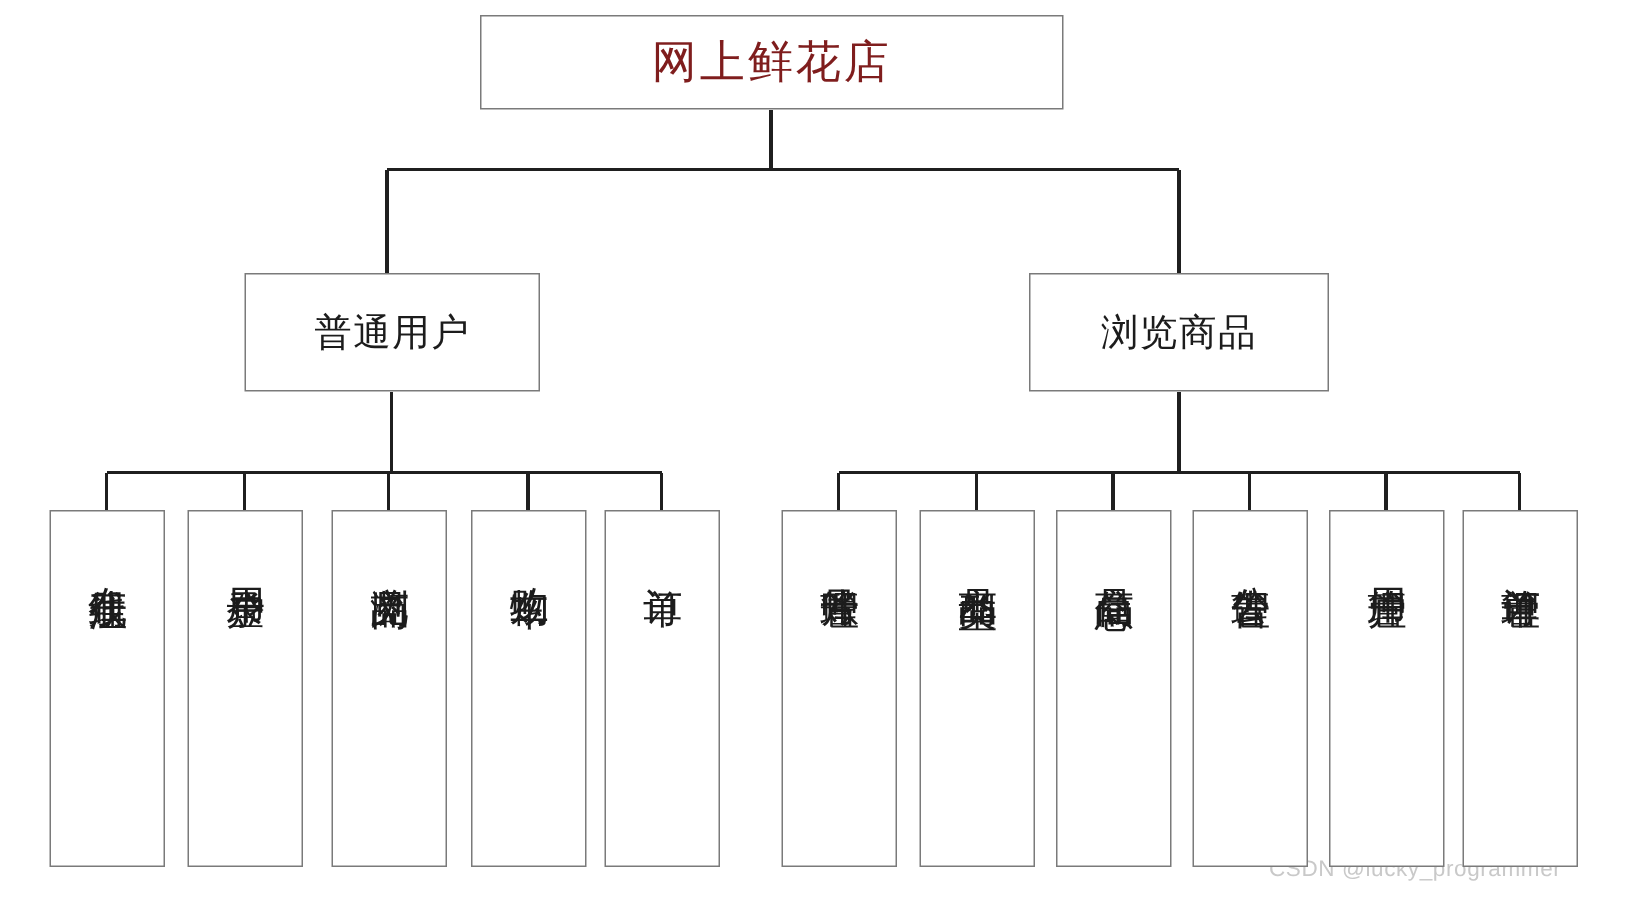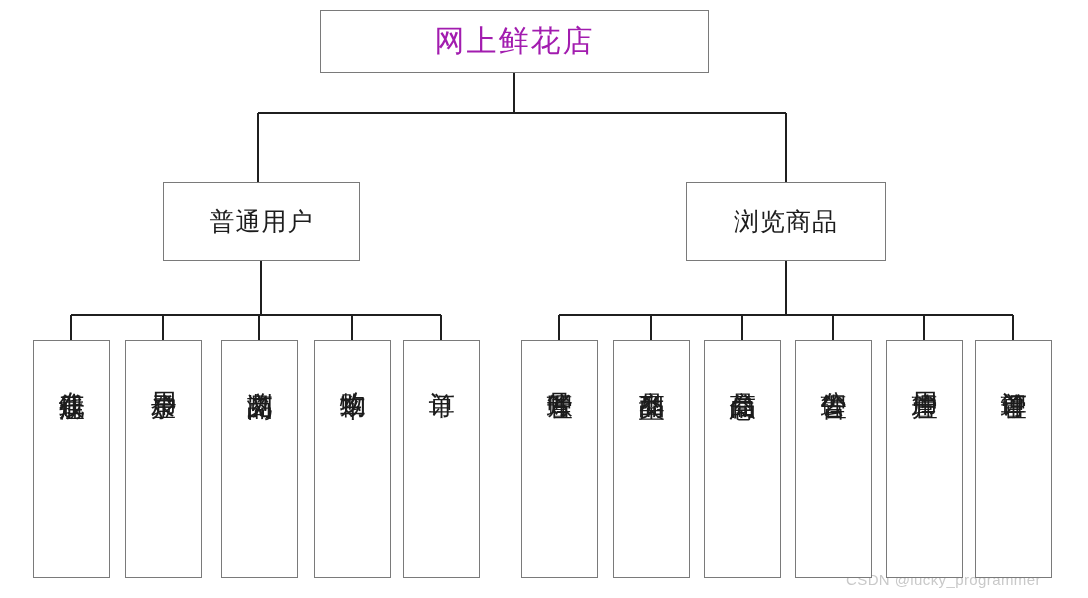--- a/index.html
+++ b/index.html
@@ -35,21 +35,21 @@
     top: 10px;
     width: 389px;
     height: 63px;
     display: flex;
     align-items: center;
     justify-content: center;
   }
   .node.root .label {
     font-size: 30px;
     letter-spacing: 2px;
-    color: #a21caf;
+    color: #7f1d1d;
   }
   .node.level2 {
     top: 182px;
     height: 79px;
     display: flex;
     align-items: center;
     justify-content: center;
   }
   .node.level2 .label {
     font-size: 25px;

